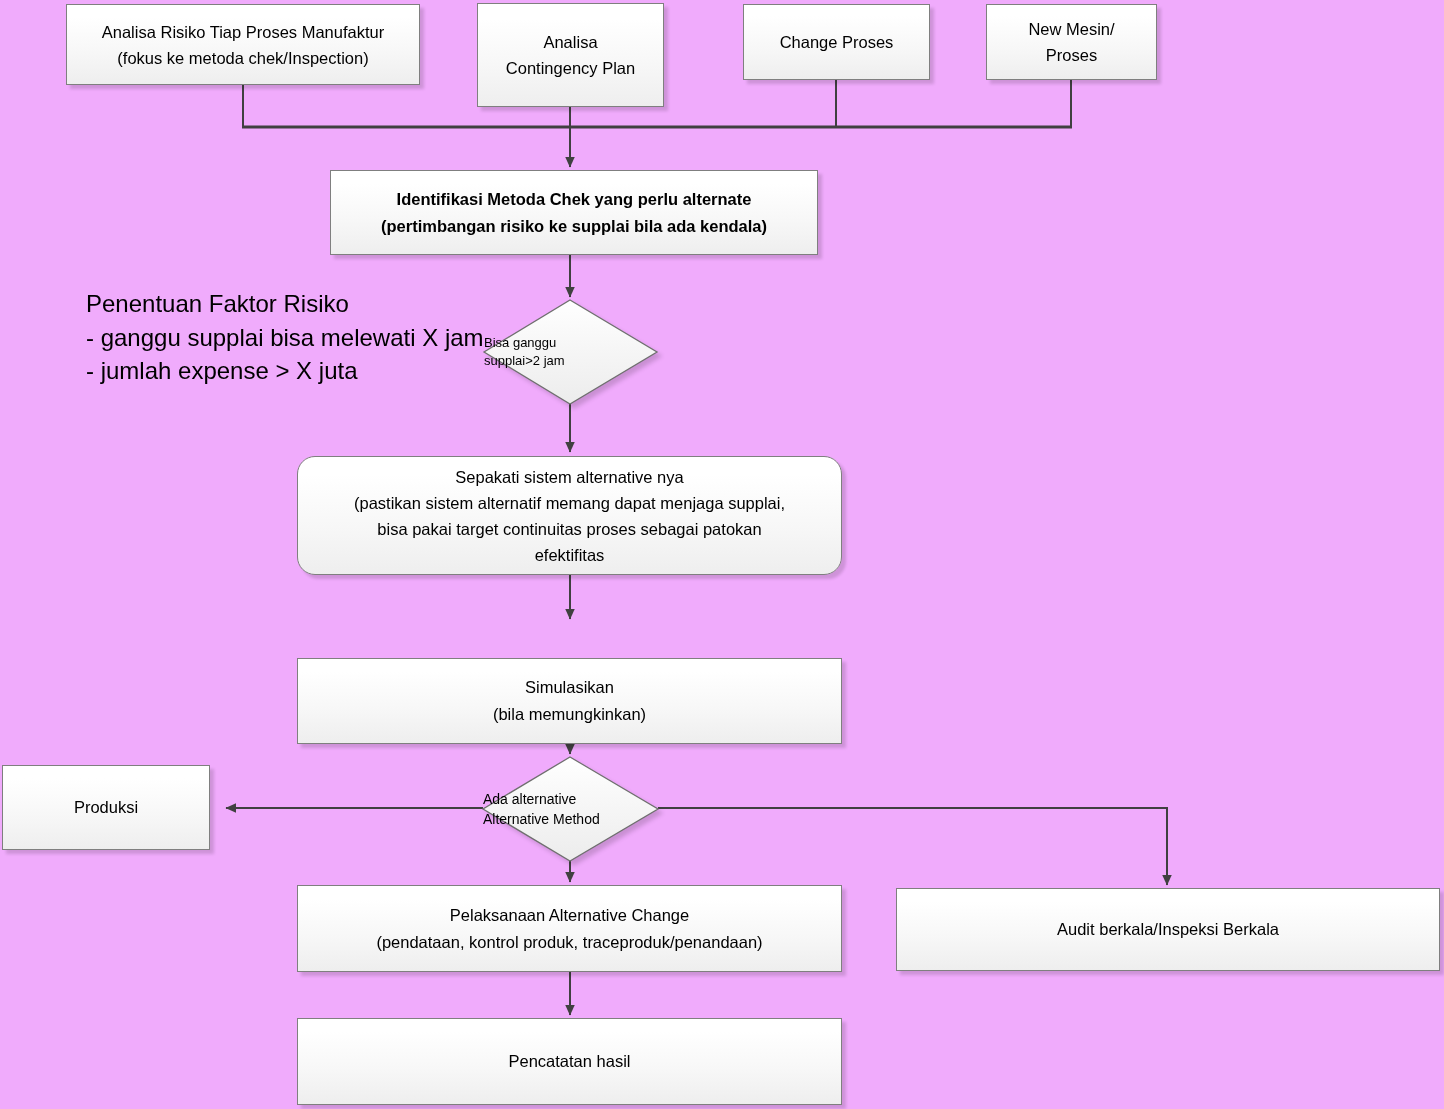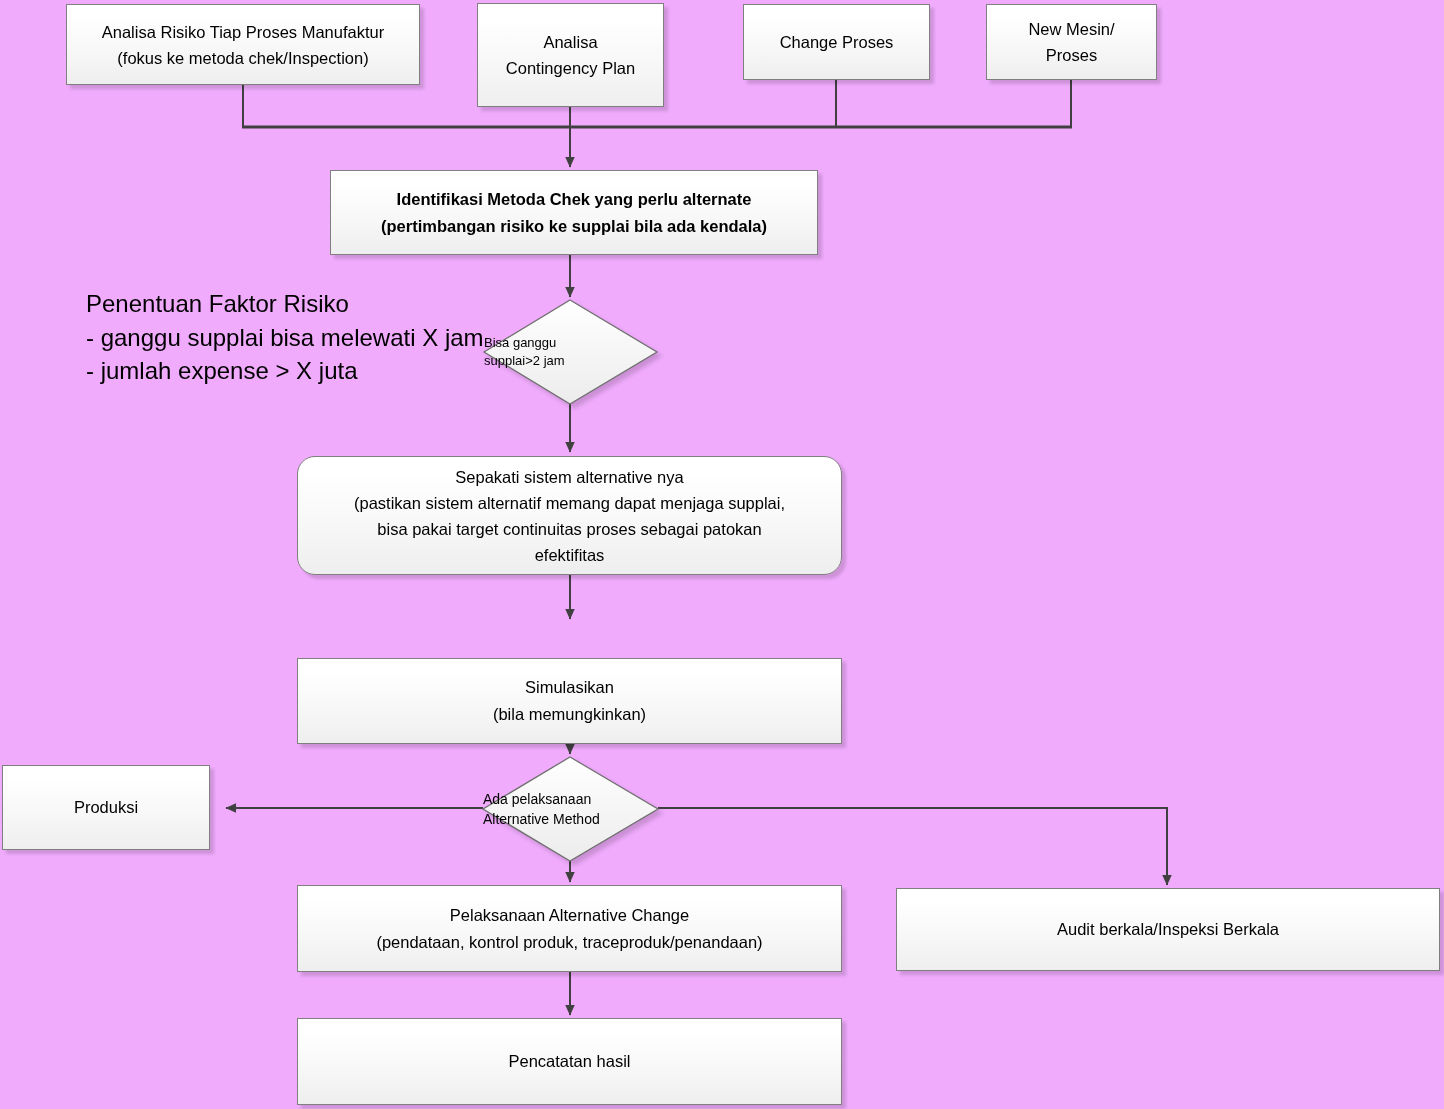--- a/index.html
+++ b/index.html
@@ -151,21 +151,21 @@
     <div class="ln">bisa pakai target continuitas proses sebagai patokan</div>
     <div class="ln">efektifitas</div>
   </div>
 
   <div class="node" style="left:297px; top:658px; width:545px; height:86px;">
     <div class="ln">Simulasikan</div>
     <div class="ln">(bila memungkinkan)</div>
   </div>
 
   <div class="diamond-label big" style="left:483px; top:757px; width:175px; height:104px;">
-    <div>Ada pelaksanaan</div>
+    <div>Ada alternative</div>
     <div>Alternative Method</div>
   </div>
 
   <div class="node" style="left:2px; top:765px; width:208px; height:85px;">
     <div class="ln">Produksi</div>
   </div>
 
   <div class="node" style="left:297px; top:885px; width:545px; height:87px;">
     <div class="ln">Pelaksanaan Alternative Change</div>
     <div class="ln">(pendataan, kontrol produk, traceproduk/penandaan)</div>

